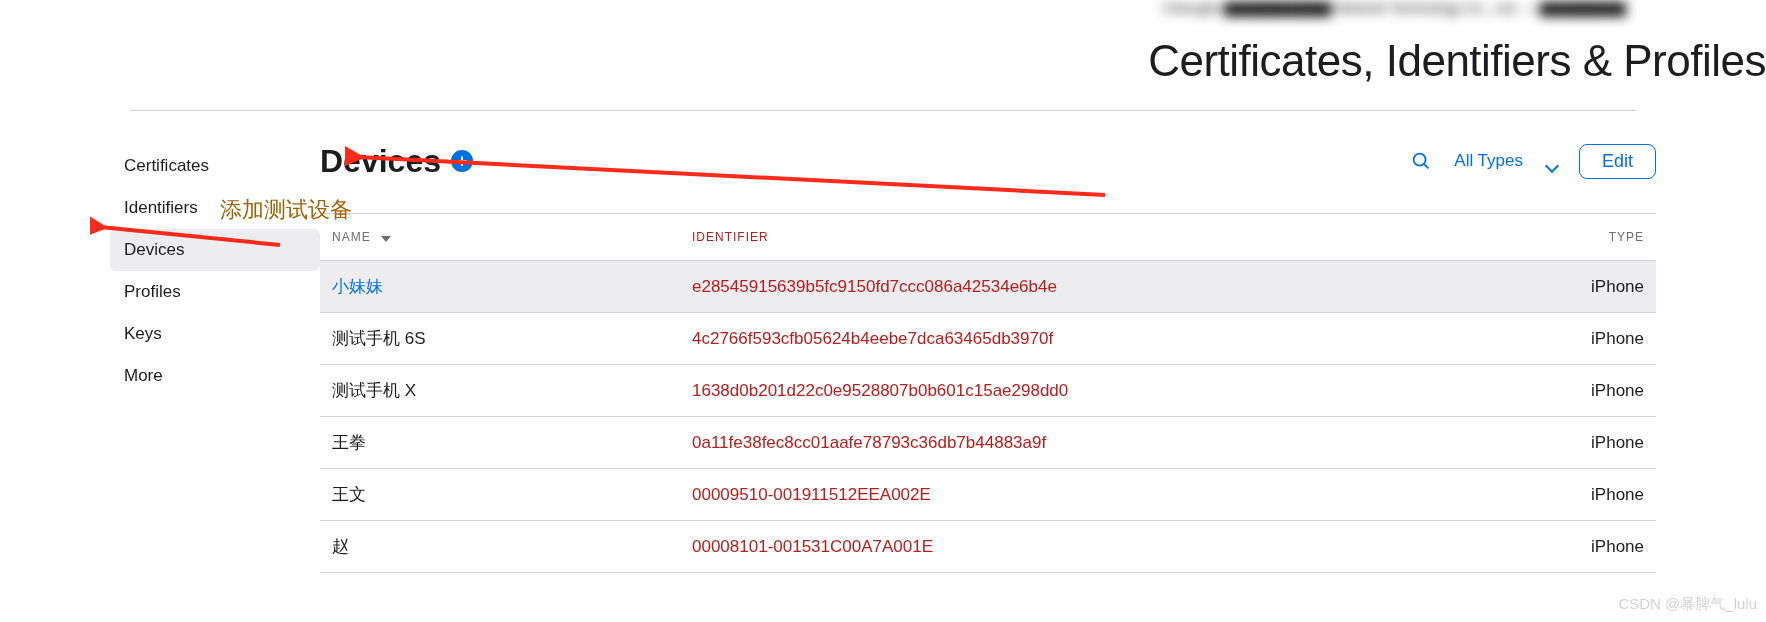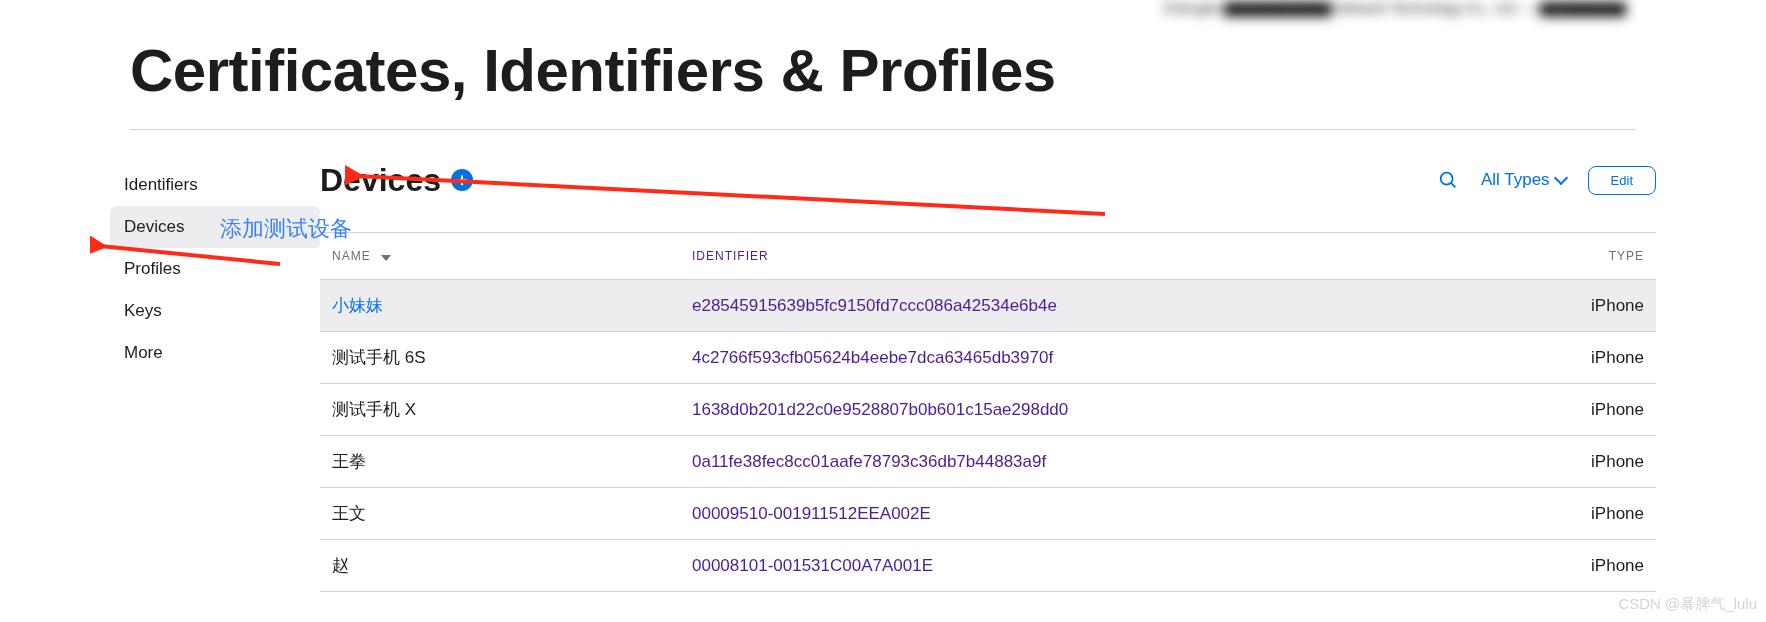--- a/index.html
+++ b/index.html
@@ -1,74 +1,75 @@
 <!DOCTYPE html>
 <html><head>
 <meta charset="utf-8">
 <style>
   * { margin: 0; padding: 0; box-sizing: border-box; }
   html, body { width: 1766px; height: 622px; font-family: -apple-system, BlinkMacSystemFont, "Segoe UI", Helvetica, Arial, sans-serif; color: #1d1d1f; background: #fff; }
   .page { width: 1766px; height: 622px; position: relative; overflow: hidden; }
   .top-line { position: absolute; top: 0; right: 140px; font-size: 14px; color: #111; filter: blur(6px); }
   .title-wrap { padding: 36px 0 24px 130px; }
-  h1.page-title { font-size: 60px; font-weight: 700; letter-spacing: -0.5px; }
+  h1.page-title { font-size: 44px; font-weight: 400; letter-spacing: -0.5px; text-align: right; }
   .hr-full { border: none; border-top: 1px solid #d2d2d7; margin: 0 130px 28px 130px; }
 
   .body-row { display: flex; padding: 0 110px 0 110px; align-items: flex-start; position: relative; }
 
   
   .sidebar { width: 210px; flex: 0 0 210px; padding-top: 6px; }
   .sidebar-item { padding: 11px 14px; font-size: 17px; color: #1d1d1f; border-radius: 6px; cursor: pointer; }
   .sidebar-item.active { background: #ededf0; }
 
   
   .main { flex: 1 1 auto; padding-left: 0; }
   .main-header { display: flex; align-items: center; justify-content: space-between; height: 44px; }
   .main-header-left { display: flex; align-items: center; gap: 10px; }
   .section-title { font-size: 32px; font-weight: 700; }
   .add-badge { width: 22px; height: 22px; border-radius: 50%; background: #0071e3; color: #fff; display: inline-flex; align-items: center; justify-content: center; font-size: 18px; font-weight: 700; line-height: 1; cursor: pointer; }
   .main-header-right { display: flex; align-items: center; gap: 22px; }
   .search-icon { width: 22px; height: 22px; color: #0071e3; display: inline-flex; align-items: center; justify-content: center; cursor: pointer; }
   .search-icon svg { width: 22px; height: 22px; stroke: #0071e3; fill: none; stroke-width: 2; }
-  .filter-label { color: #0071e3; font-size: 17px; display: inline-flex; align-items: center; gap: 6px; cursor: pointer; }
+  .filter-label { color: #0071e3; font-size: 17px; display: inline-flex; align-items: flex-end; gap: 24px; cursor: pointer; }
   .chevron-down { width: 10px; height: 10px; border-right: 2px solid #0071e3; border-bottom: 2px solid #0071e3; transform: rotate(45deg); margin-top: -4px; }
-  .edit-btn { border: 1px solid #0071e3; color: #0071e3; background: #fff; padding: 6px 22px; border-radius: 8px; font-size: 13px; cursor: pointer; }
+  .edit-btn { border: 1px solid #0071e3; color: #0071e3; background: #fff; padding: 6px 22px; border-radius: 8px; font-size: 18px; cursor: pointer; }
 
   
   .table { margin-top: 30px; width: 100%; }
   .thead { display: flex; padding: 16px 12px; border-bottom: 1px solid #d2d2d7; border-top: 1px solid #d2d2d7; font-size: 12px; letter-spacing: 1px; color: #6e6e73; }
   .thead .sort-caret { width: 0; height: 0; border-left: 5px solid transparent; border-right: 5px solid transparent; border-top: 6px solid #6e6e73; display: inline-block; margin-left: 6px; position: relative; top: 1px; }
   .trow { display: flex; align-items: center; padding: 14px 12px; border-bottom: 1px solid #d2d2d7; font-size: 17px; cursor: pointer; }
   .trow.selected { background: #ededf0; }
   .trow.selected .cell.name { color: #0071e3; }
   .cell.name { width: 360px; flex: 0 0 360px; }
-  .cell.identifier { flex: 1 1 auto; color: #4c1d95; }
+  .cell.identifier { flex: 1 1 auto; color: #b91c1c; }
   .cell.type { width: 120px; flex: 0 0 120px; text-align: right; }
 
   
-  .anno-text { position: absolute; color: #3b82f6; font-size: 22px; font-weight: 400; pointer-events: none; }
+  .anno-text { position: absolute; color: #a16207; font-size: 22px; font-weight: 400; pointer-events: none; }
   svg.anno { position: absolute; pointer-events: none; }
 
   
   .watermark { position: absolute; right: 9px; bottom: 8px; color: rgba(0,0,0,0.18); font-size: 15px; }
 </style>
 </head>
 <body>
 <div class="page">
 
   <div class="top-line">Chengdu ▇▇▇▇▇▇▇▇▇▇ Network Technology Co., Ltd. — ▇▇▇▇▇▇▇▇</div>
 
   <div class="title-wrap">
     <h1 class="page-title">Certificates, Identifiers &amp; Profiles</h1>
   </div>
   <hr class="hr-full">
 
   <div class="body-row">
 
     <nav class="sidebar">
+      <div class="sidebar-item">Certificates</div>
       <div class="sidebar-item">Identifiers</div>
       <div class="sidebar-item active">Devices</div>
       <div class="sidebar-item">Profiles</div>
       <div class="sidebar-item">Keys</div>
       <div class="sidebar-item">More</div>
     </nav>
 
     <div class="main">
 
       <div class="main-header">

